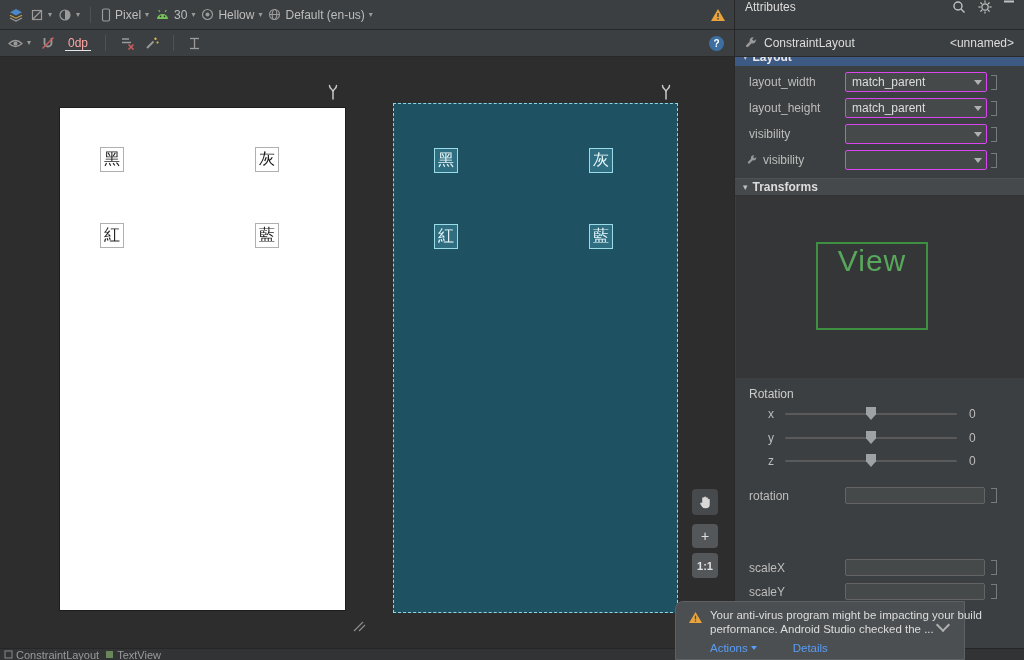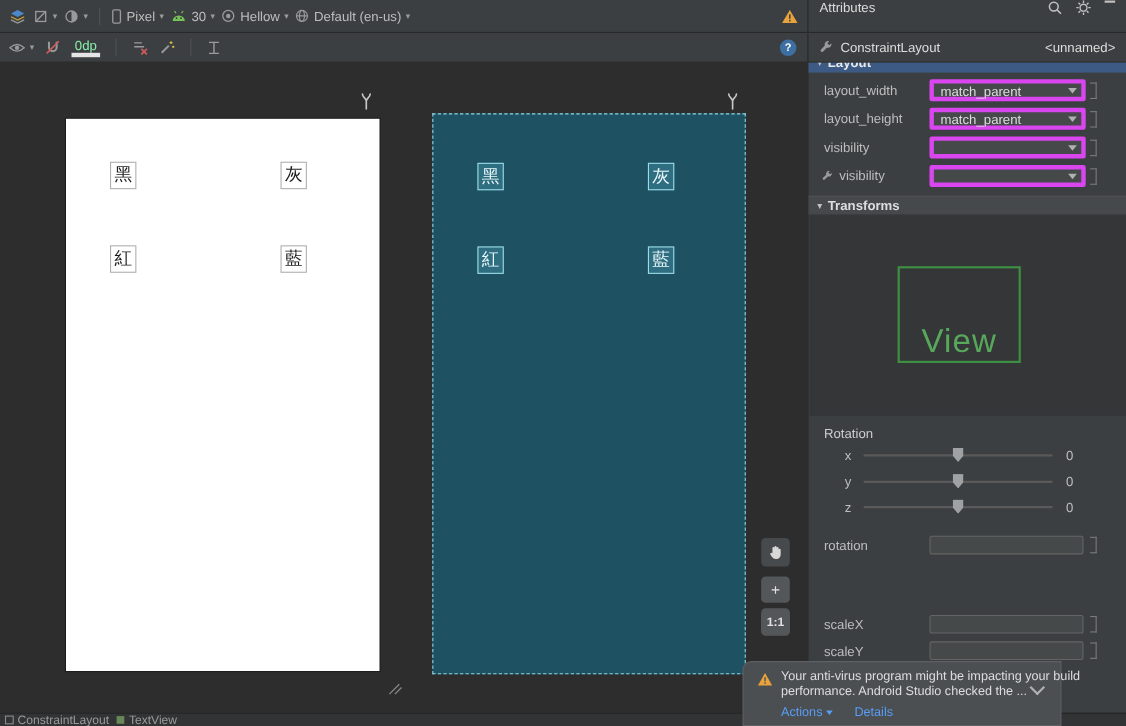--- a/index.html
+++ b/index.html
@@ -40,45 +40,45 @@
   #attrs-panel{left:734px;top:57px;width:290px;height:591px;background:#3c3f41;border-left:1px solid #282828}
   .section-header{position:absolute;left:0;width:290px;height:18px;display:flex;align-items:center;gap:5px;padding-left:8px;font-weight:bold;color:#dddddd;background:#46494b;border-top:1px solid #515151;border-bottom:1px solid #333}
   #layout-header-cut{top:0;height:9px;overflow:hidden;background:#3c5a84;border:none}
   #layout-header-cut .hdr-inner{margin-top:-9px;display:flex;gap:5px;align-items:center;height:18px;color:#e8e8e8;font-weight:bold}
   #transforms-header{top:121px}
   .sec-arrow{font-size:9px;color:#c0c0c0}
 
   .attr-row{position:absolute;left:0;width:290px;height:24px;display:flex;align-items:center}
   .attr-label{position:absolute;left:14px;color:#bdbdbd;white-space:nowrap}
   .attr-label-wrench{left:28px}
-  .combo{position:absolute;left:110px;width:142px;height:20px;background:#45494a;border:4px solid #d946ef;border-radius:2px;display:flex;align-items:flex-start;cursor:pointer}
+  .combo{position:absolute;left:110px;width:142px;height:20px;background:#45494a;border:1px solid #d946ef;border-radius:2px;display:flex;align-items:center;cursor:pointer}
   .combo-text{flex:1;padding-left:6px;color:#dddddd;font-size:12px;overflow:hidden;white-space:nowrap}
   .combo-arrow-zone{width:17px;height:100%;display:flex;align-items:center;justify-content:center}
   .caret-down{width:0;height:0;border-left:4px solid transparent;border-right:4px solid transparent;border-top:5px solid #b0b0b0}
   .pin-bracket{position:absolute;left:256px;width:6px;height:15px;border-top:1px solid #7a7a7a;border-right:1px solid #7a7a7a;border-bottom:1px solid #7a7a7a;cursor:pointer}
 
   #preview-area{position:absolute;left:1px;top:139px;width:288px;height:182px;background:#343638}
-  #view-preview-box{position:absolute;left:80px;top:46px;width:112px;height:88px;border:2px solid #3e8f42;display:flex;align-items:flex-end;justify-content:center}
+  #view-preview-box{position:absolute;left:80px;top:46px;width:112px;height:88px;border:2px solid #3e8f42;display:flex;align-items:flex-start;justify-content:center}
   #view-preview-text{color:#58a85c;font-size:30px;font-weight:300;letter-spacing:1px}
 
   #rotation-title{position:absolute;left:14px;top:330px;color:#cccccc}
   .slider-row{position:absolute;left:0;width:290px;height:16px}
   .slider-label{position:absolute;left:33px;top:1px;color:#bdbdbd}
   .slider-track{position:absolute;left:50px;top:7px;width:172px;height:2px;background:#5a5a5a;border-radius:1px;cursor:pointer}
   .slider-thumb{position:absolute;left:calc(50% - 5px);top:-6px;width:10px;height:13px;background:#9fa2a5;clip-path:polygon(0 0,100% 0,100% 55%,50% 100%,0 55%)}
   .slider-value{position:absolute;left:234px;top:1px;color:#bdbdbd}
 
   .field-row{position:absolute;left:0;width:290px;height:20px}
   .text-field{position:absolute;left:110px;top:0;width:140px;height:17px;background:#45494a;border:1px solid #646464;border-radius:2px;color:#dddddd;font-size:12px;padding:0 4px;font-family:"Liberation Sans",sans-serif}
   .field-row .pin-bracket{top:1px}
 
   
   #notification{left:675px;top:601px;width:290px;height:59px;background:#4c4f51;border:1px solid #5d6163;border-radius:8px 0 0 0;z-index:20}
   #notif-text{position:absolute;left:34px;top:6px;width:280px;color:#dddddd;font-size:11.5px;line-height:14px}
-  #notif-links{position:absolute;left:34px;top:40px;display:flex;gap:20px;font-size:11.5px}
+  #notif-links{position:absolute;left:34px;top:40px;display:flex;gap:36px;font-size:11.5px}
   .notif-link{color:#589df6;cursor:pointer;display:flex;align-items:center;gap:3px}
   .link-caret{width:0;height:0;border-left:3.5px solid transparent;border-right:3.5px solid transparent;border-top:4px solid #589df6}
   #notif-chevron{position:absolute;right:16px;top:18px;width:10px;height:10px;border-right:2px solid #b0b0b0;border-bottom:2px solid #b0b0b0;transform:rotate(45deg);cursor:pointer}
 
   
   #statusbar{left:0;top:648px;width:1024px;height:12px;background:#313335;border-top:1px solid #262626;display:flex;align-items:center;gap:6px;padding-left:4px;font-size:11px;color:#9a9a9a}
   .crumb{display:flex;align-items:center;gap:3px;cursor:pointer}
 
   svg{display:block}
 </style>
@@ -205,21 +205,21 @@
       </svg>
     </span>
     <span class="tb-arrow">▾</span>
   </span>
   <span class="icon">
     <svg width="14" height="14" viewBox="0 0 14 14">
       <path d="M3.5 2 v5 a3.5 3.5 0 0 0 7 0 V2" fill="none" stroke="#9a9a9a" stroke-width="1.8"></path>
       <line x1="1.5" y1="12.5" x2="12.5" y2="1.5" stroke="#d05c5c" stroke-width="1.5"></line>
     </svg>
   </span>
-  <span style="border-bottom:4px solid #e5e5e5;padding:0 3px;color:#86efac">
+  <span style="border-bottom:1px solid #e5e5e5;padding:0 3px;color:#fca5a5">
     <span>0dp</span>
   </span>
   <span class="tb-sep"></span>
   <span class="icon">
     <svg width="15" height="14" viewBox="0 0 15 14">
       <path d="M2 3 h7 M2 6.5 h9" stroke="#9a9a9a" stroke-width="1.3" fill="none"></path>
       <path d="M8.5 8.5 l5 5 M13.5 8.5 l-5 5" stroke="#d05c5c" stroke-width="1.5"></path>
     </svg>
   </span>
   <span class="icon">

